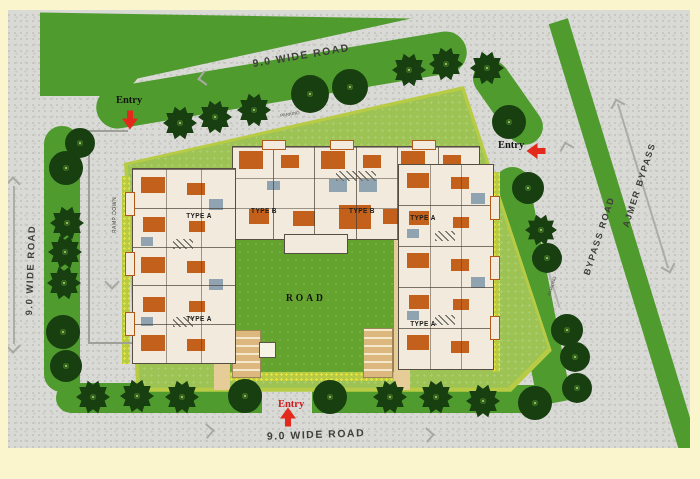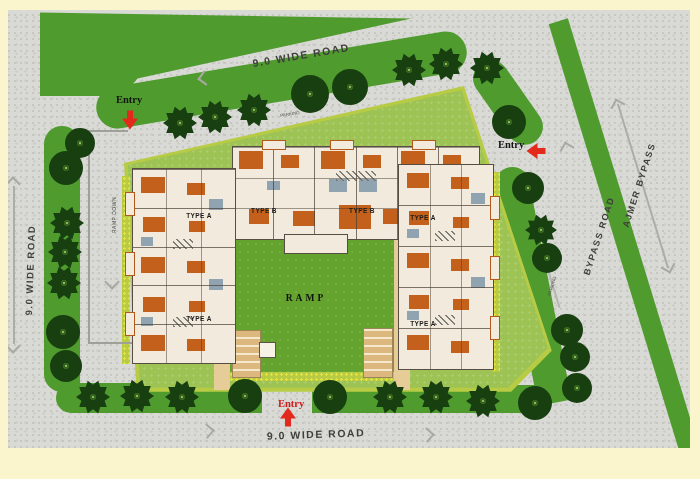--- a/index.html
+++ b/index.html
@@ -231,21 +231,21 @@
     <div class="abs park-line"></div>
     <div class="abs dar-left"></div>
     <div class="abs dar-ajmer"></div>
 
     <div class="lbl road-lbl lbl-road-top">9.0 WIDE ROAD</div>
     <div class="lbl road-lbl lbl-road-left">9.0 WIDE ROAD</div>
     <div class="lbl road-lbl lbl-road-bottom">9.0 WIDE ROAD</div>
     <div class="lbl road-lbl lbl-bypass">BYPASS ROAD</div>
     <div class="lbl road-lbl lbl-ajmer">AJMER BYPASS</div>
 
-    <div class="lbl lbl-lawn">RAMP</div>
+    <div class="lbl lbl-lawn">ROAD</div>
     <div class="lbl lbl-ramp">RAMP DOWN</div>
     <div class="lbl lbl-park-top">PARKING</div>
     <div class="lbl lbl-park-right">PARKING</div>
 
     <div class="lbl unit-lbl u-a1">TYPE A</div>
     <div class="lbl unit-lbl u-b1">TYPE B</div>
     <div class="lbl unit-lbl u-b2">TYPE B</div>
     <div class="lbl unit-lbl u-a2">TYPE A</div>
     <div class="lbl unit-lbl u-a3">TYPE A</div>
     <div class="lbl unit-lbl u-a4">TYPE A</div>

